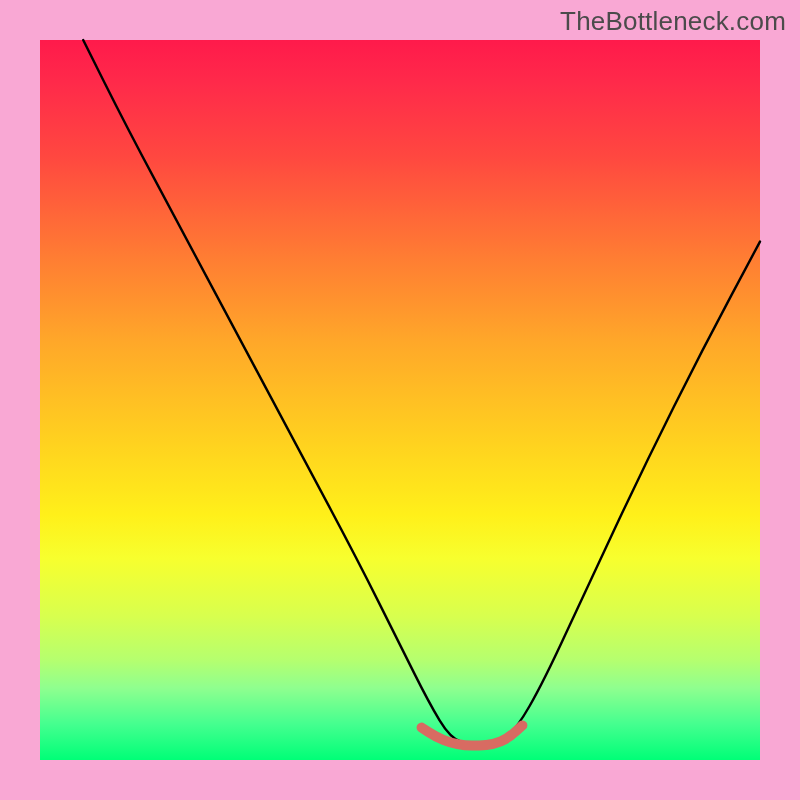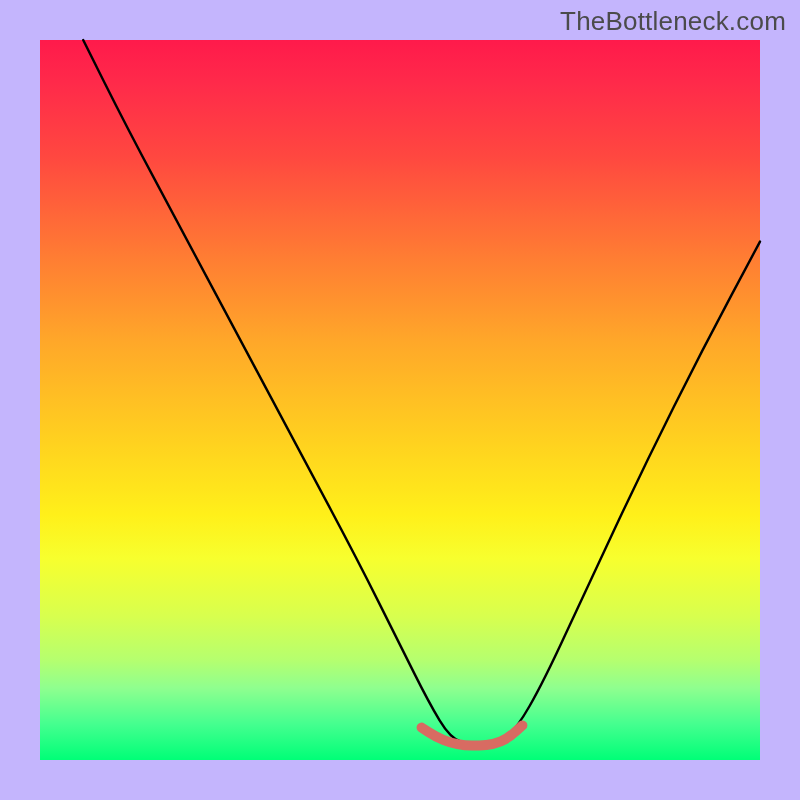--- a/index.html
+++ b/index.html
@@ -8,21 +8,21 @@
     width: 800px;
     height: 800px;
     overflow: hidden;
     background: #000;
     font-family: Arial, Helvetica, sans-serif;
   }
   .frame {
     position: relative;
     width: 800px;
     height: 800px;
-    background: #c4b5fd;
+    background: #f9a8d4;
   }
   .watermark {
     position: absolute;
     top: 6px;
     right: 14px;
     color: #4b4b4b;
     font-size: 26px;
     font-weight: 500;
     letter-spacing: 0.2px;
     z-index: 10;

